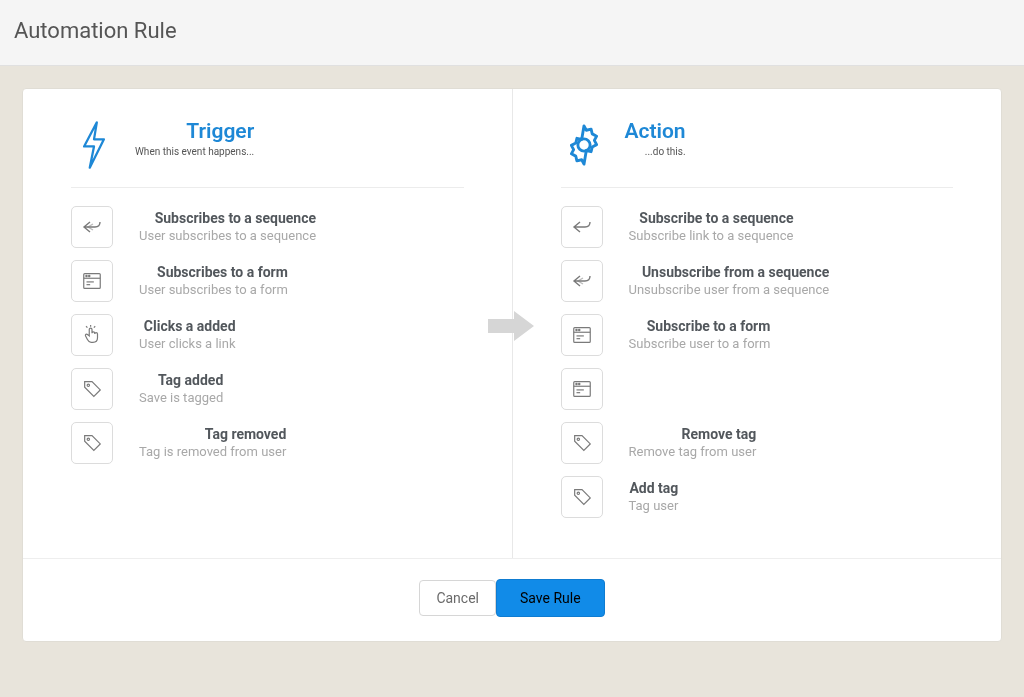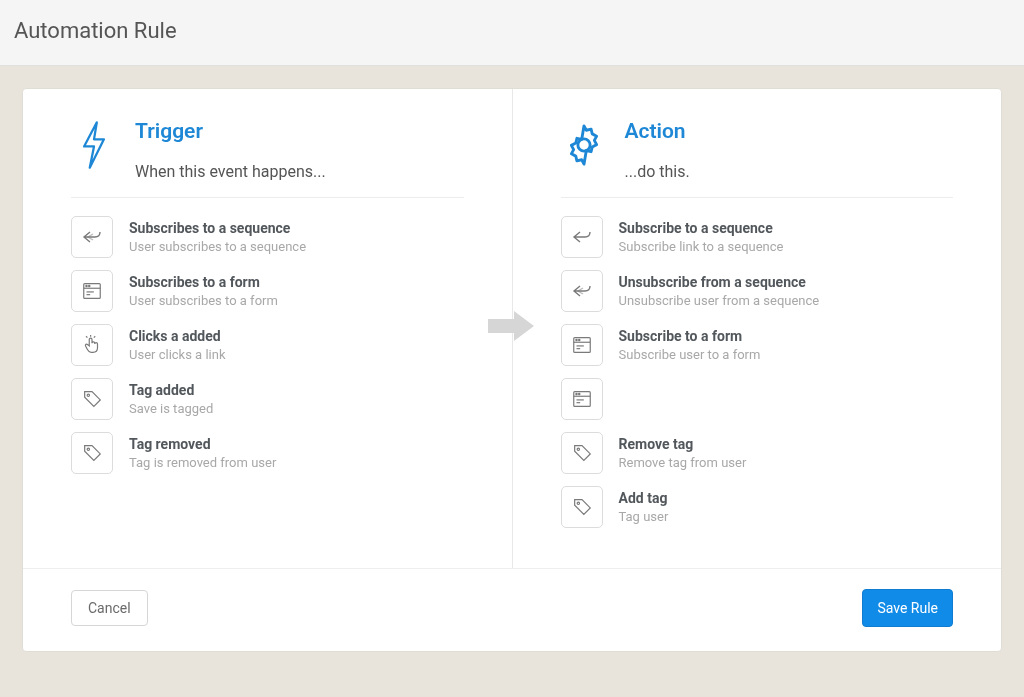--- a/index.html
+++ b/index.html
@@ -25,20 +25,21 @@
 }
 .card {
   background: #fff;
   border: 1px solid #e0ddd5;
   border-radius: 4px;
   position: relative;
 }
 .columns {
   display: flex;
   position: relative;
+  text-align: right;
 }
 .col {
   flex: 1;
   padding: 30px 48px 40px;
 }
 .divider {
   width: 1px;
   background: #e8e8e8;
   margin: 0;
 }
@@ -59,29 +60,29 @@
   flex-shrink: 0;
 }
 .section-head svg { color: #1e88d6; }
 .section-title {
   font-size: 21px;
   font-weight: 600;
   color: #1e88d6;
   line-height: 1.2;
 }
 .section-sub {
-  font-size: 16px;
+  font-size: 10px;
   color: #555;
-  margin-top: 18px;
+  margin-top: 2px;
 }
 .option-list { display: flex; flex-direction: column; gap: 12px; }
 .option {
   display: flex;
   align-items: center;
-  gap: 16px;
+  gap: 26px;
   cursor: pointer;
 }
 .option-icon {
   width: 42px;
   height: 42px;
   border: 1px solid #dcdcdc;
   border-radius: 5px;
   display: flex;
   align-items: center;
   justify-content: center;
@@ -102,41 +103,41 @@
 .arrow-between {
   position: absolute;
   left: 50%;
   top: 220px;
   transform: translateX(-50%);
   color: #d6d6d6;
 }
 .footer {
   border-top: 1px solid #eee;
   display: flex;
-  justify-content: space-between;
+  justify-content: center;
   align-items: center;
   padding: 20px 48px 24px;
 }
 .btn {
   font-size: 14px;
   padding: 9px 16px;
   border-radius: 4px;
   cursor: pointer;
   font-family: inherit;
 }
 .btn-cancel {
   background: #fff;
   border: 1px solid #d6d6d6;
   color: #6a6a6a;
 }
 .btn-save {
   background: #118be8;
   border: 1px solid #0f7cd1;
-  color: #ffffff;
-  padding: 10px 14px;
+  color: #000000;
+  padding: 10px 23px;
 }
 </style>
 </head>
 <body>
 
 <div class="header-bar">
   <h1 class="header-title">Automation Rule</h1>
 </div>
 
 <div class="content-wrapper">

